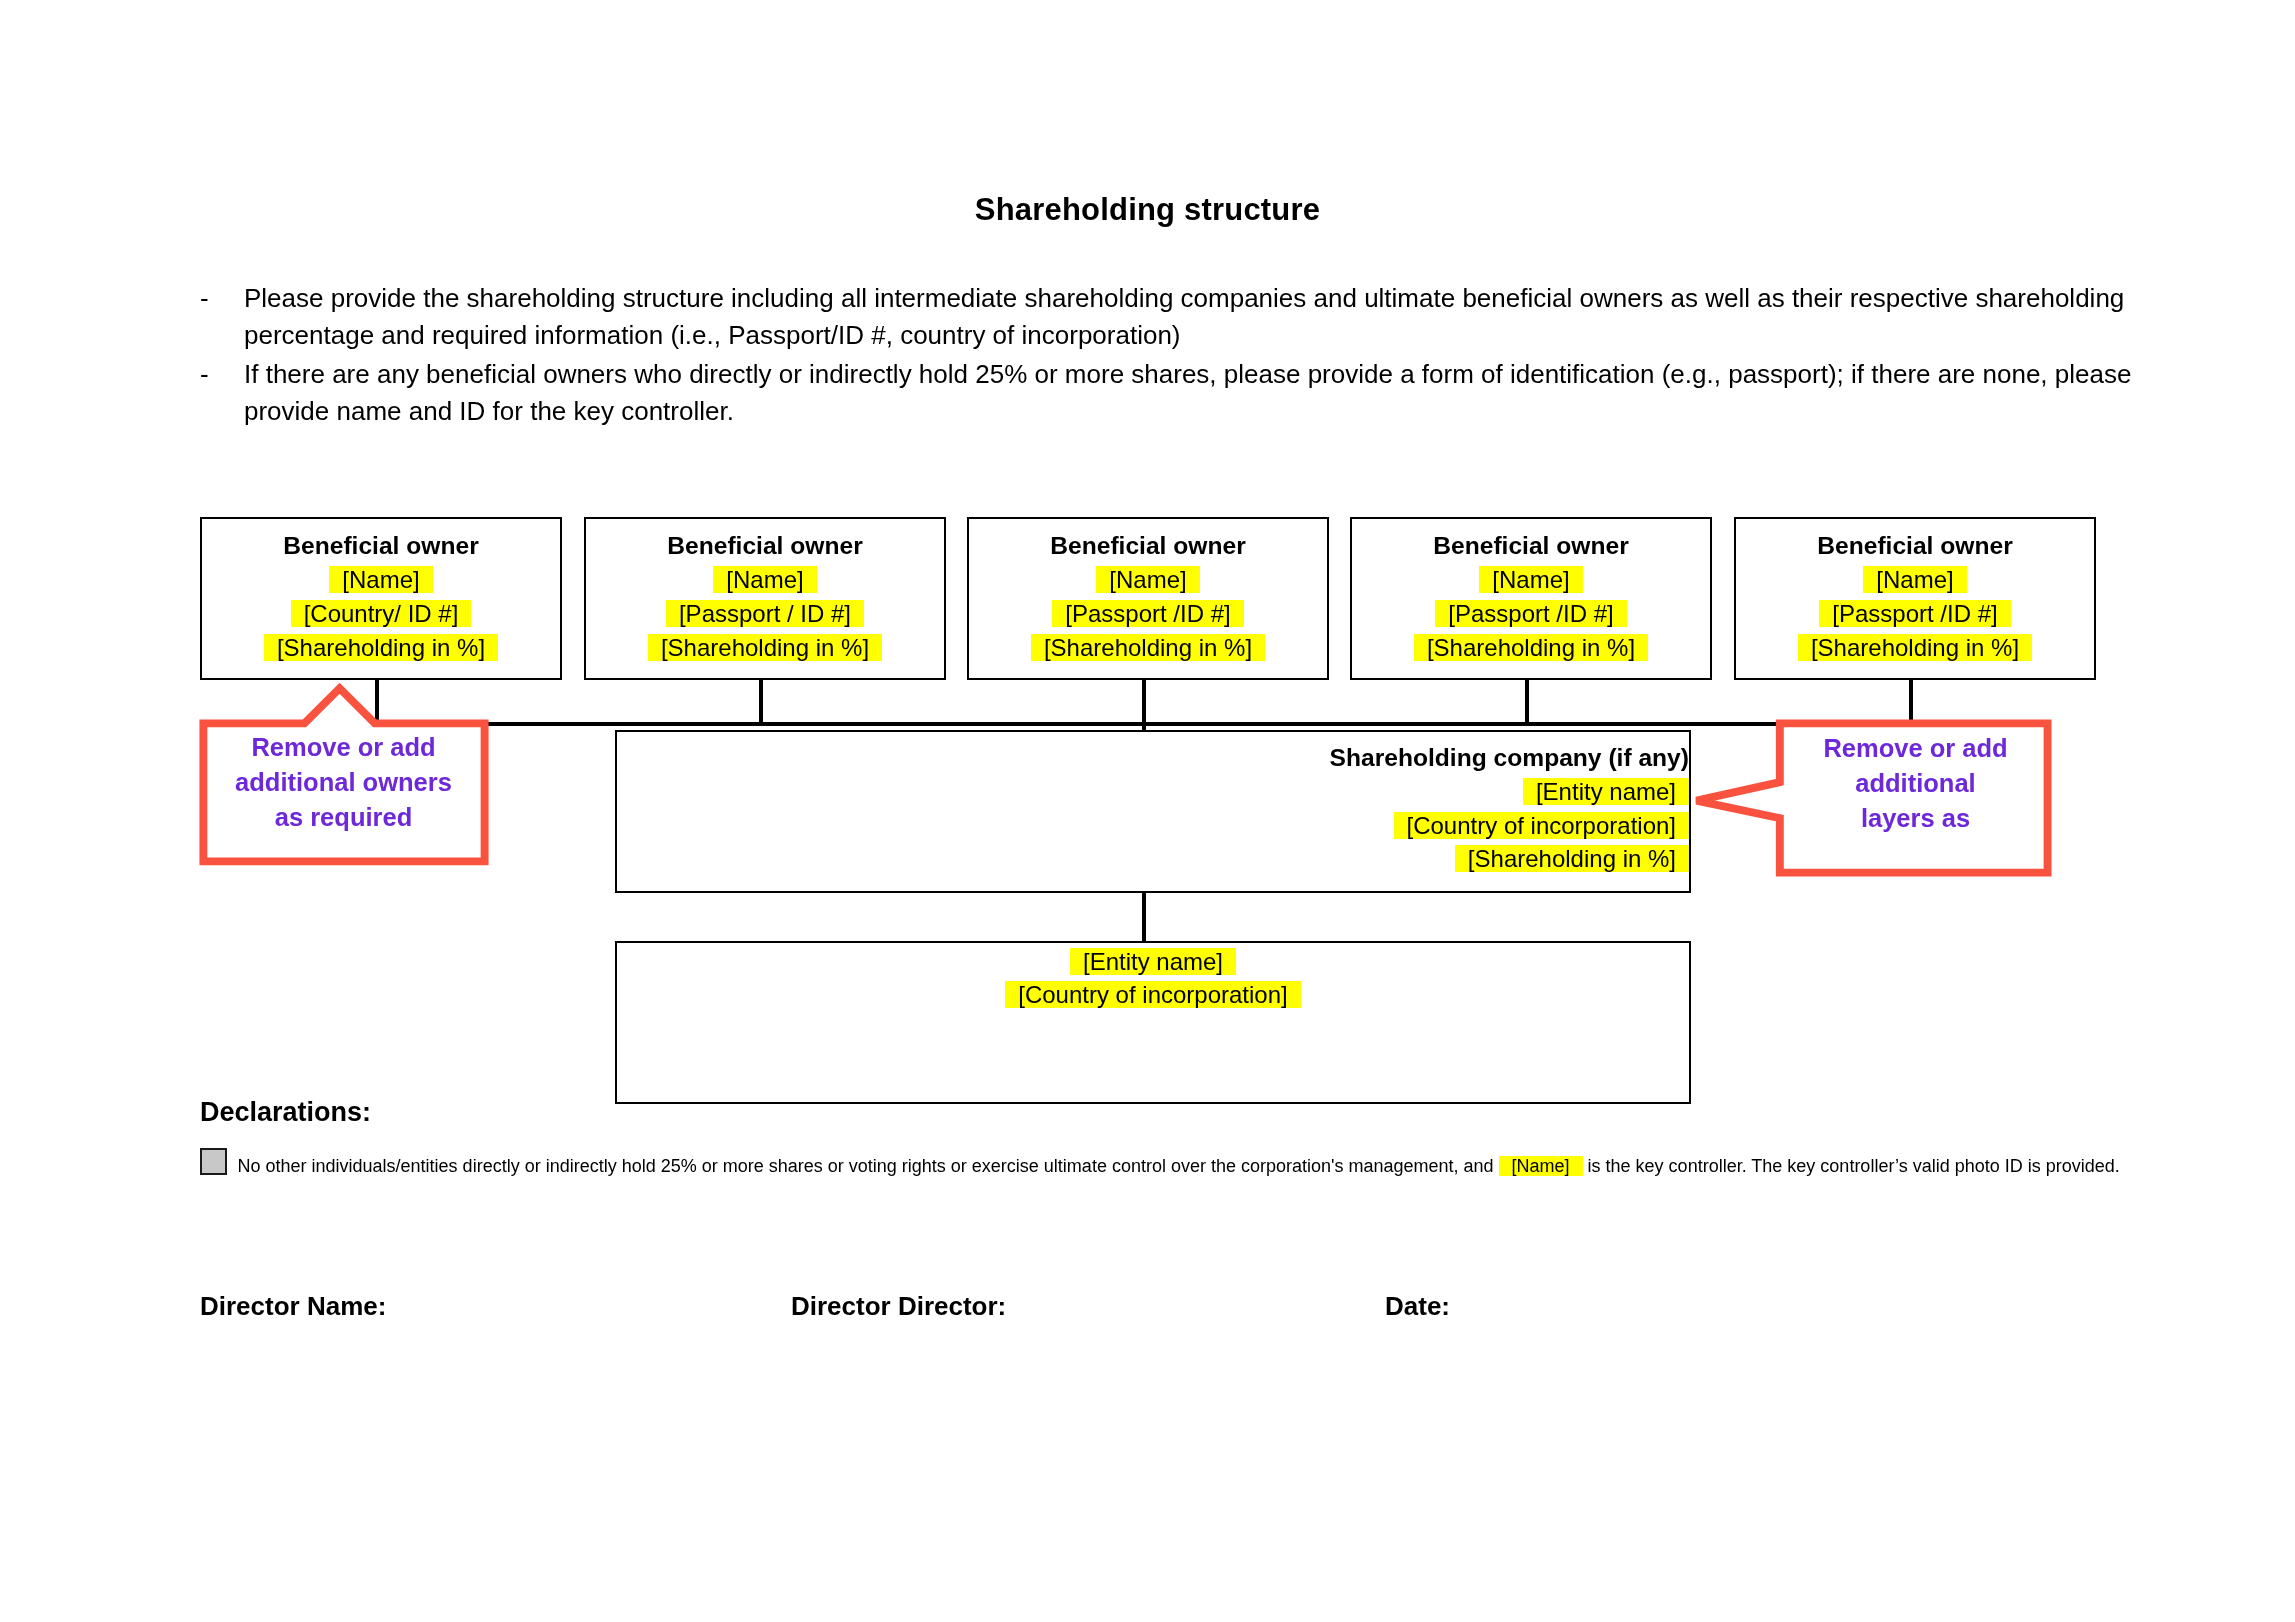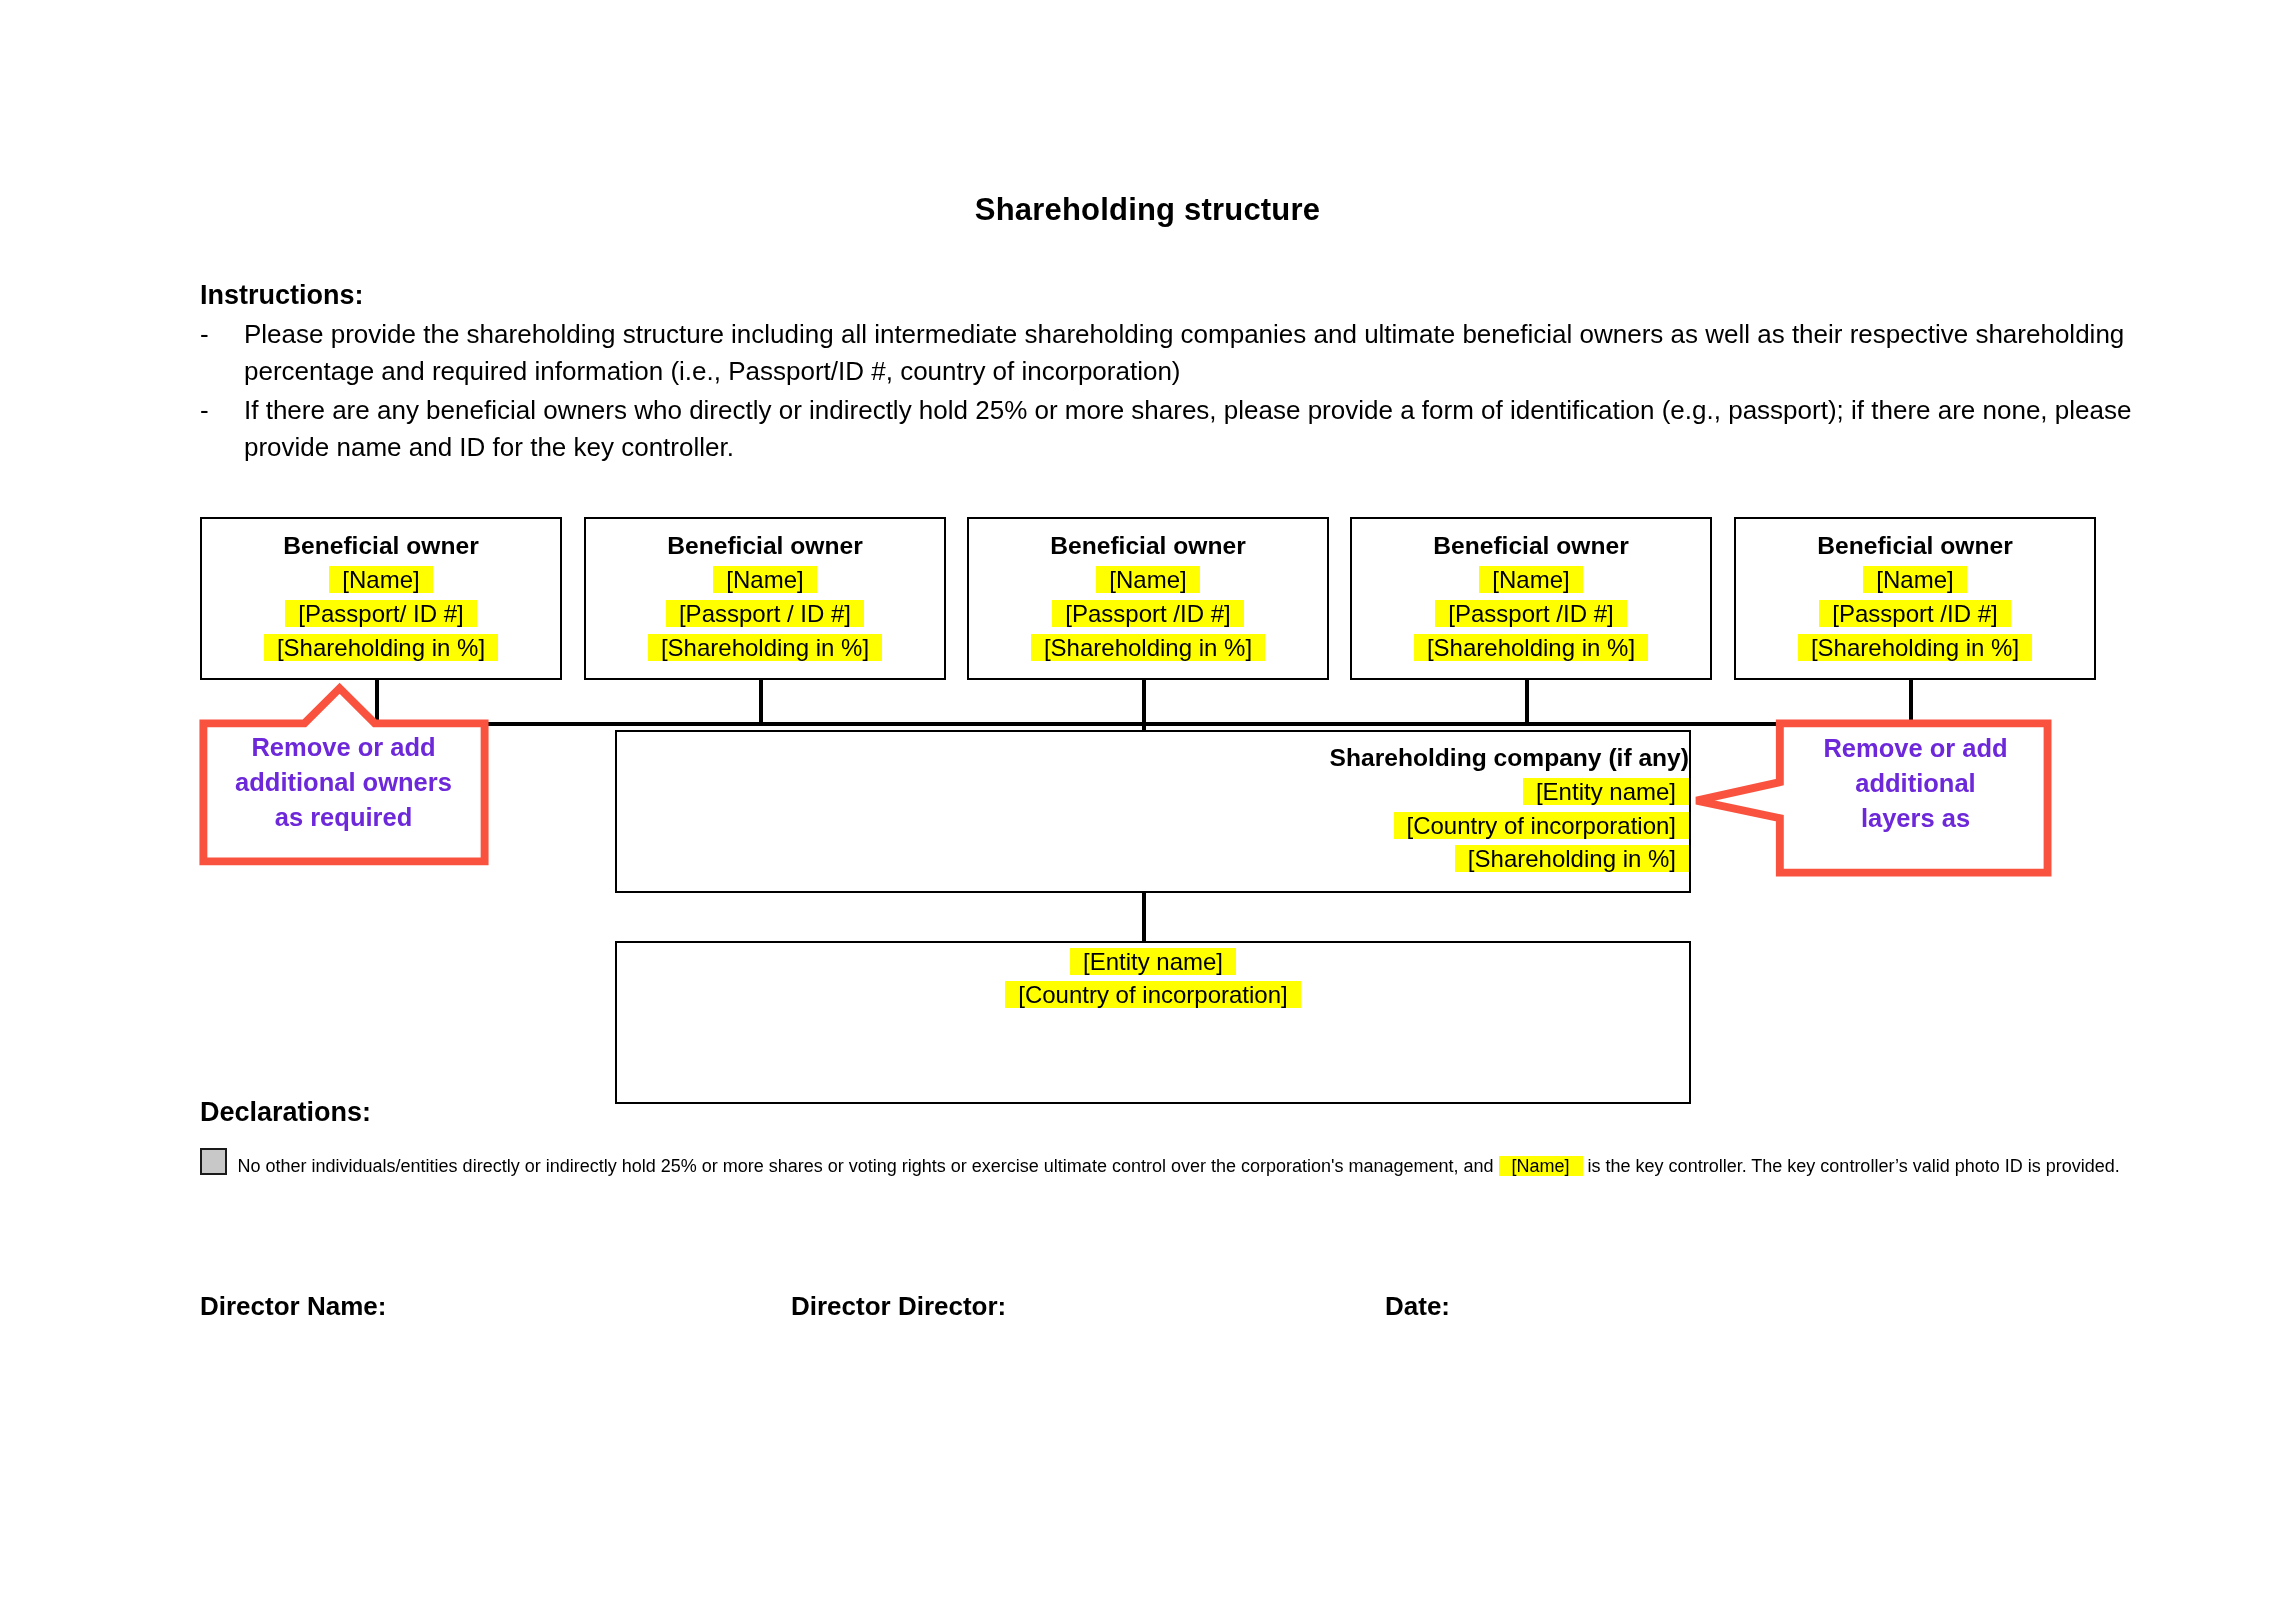--- a/index.html
+++ b/index.html
@@ -156,39 +156,38 @@
   }
 </style>
 </head>
 <body>
 
 <div id="page">
 
   <div id="doc-title">Shareholding structure</div>
 
   <div id="instructions-block">
-    <div class="sec-heading">Instructions:</div>
 
     <div class="instr-item">
       <span class="instr-dash">-</span>
       <span class="instr-text">Please provide the shareholding structure including all intermediate shareholding companies and ultimate beneficial owners as well as their respective shareholding percentage and required information (i.e., Passport/ID #, country of incorporation)</span>
     </div>
 
     <div class="instr-item">
       <span class="instr-dash">-</span>
       <span class="instr-text">If there are any beneficial owners who directly or indirectly hold 25% or more shares, please provide a form of identification (e.g., passport); if there are none, please provide name and ID for the key controller.</span>
     </div>
   </div>
 
   <div id="chart">
 
     <div class="node owner-box" style="left:200px;">
       <div class="node-title">Beneficial owner</div>
       <div class="node-line"><span class="hl">[Name]</span></div>
-      <div class="node-line"><span class="hl">[Passport/ ID #]</span></div>
+      <div class="node-line"><span class="hl">[Country/ ID #]</span></div>
       <div class="node-line"><span class="hl">[Shareholding in %]</span></div>
     </div>
 
     <div class="node owner-box" style="left:584px;">
       <div class="node-title">Beneficial owner</div>
       <div class="node-line"><span class="hl">[Name]</span></div>
       <div class="node-line"><span class="hl">[Passport / ID #]</span></div>
       <div class="node-line"><span class="hl">[Shareholding in %]</span></div>
     </div>
 

